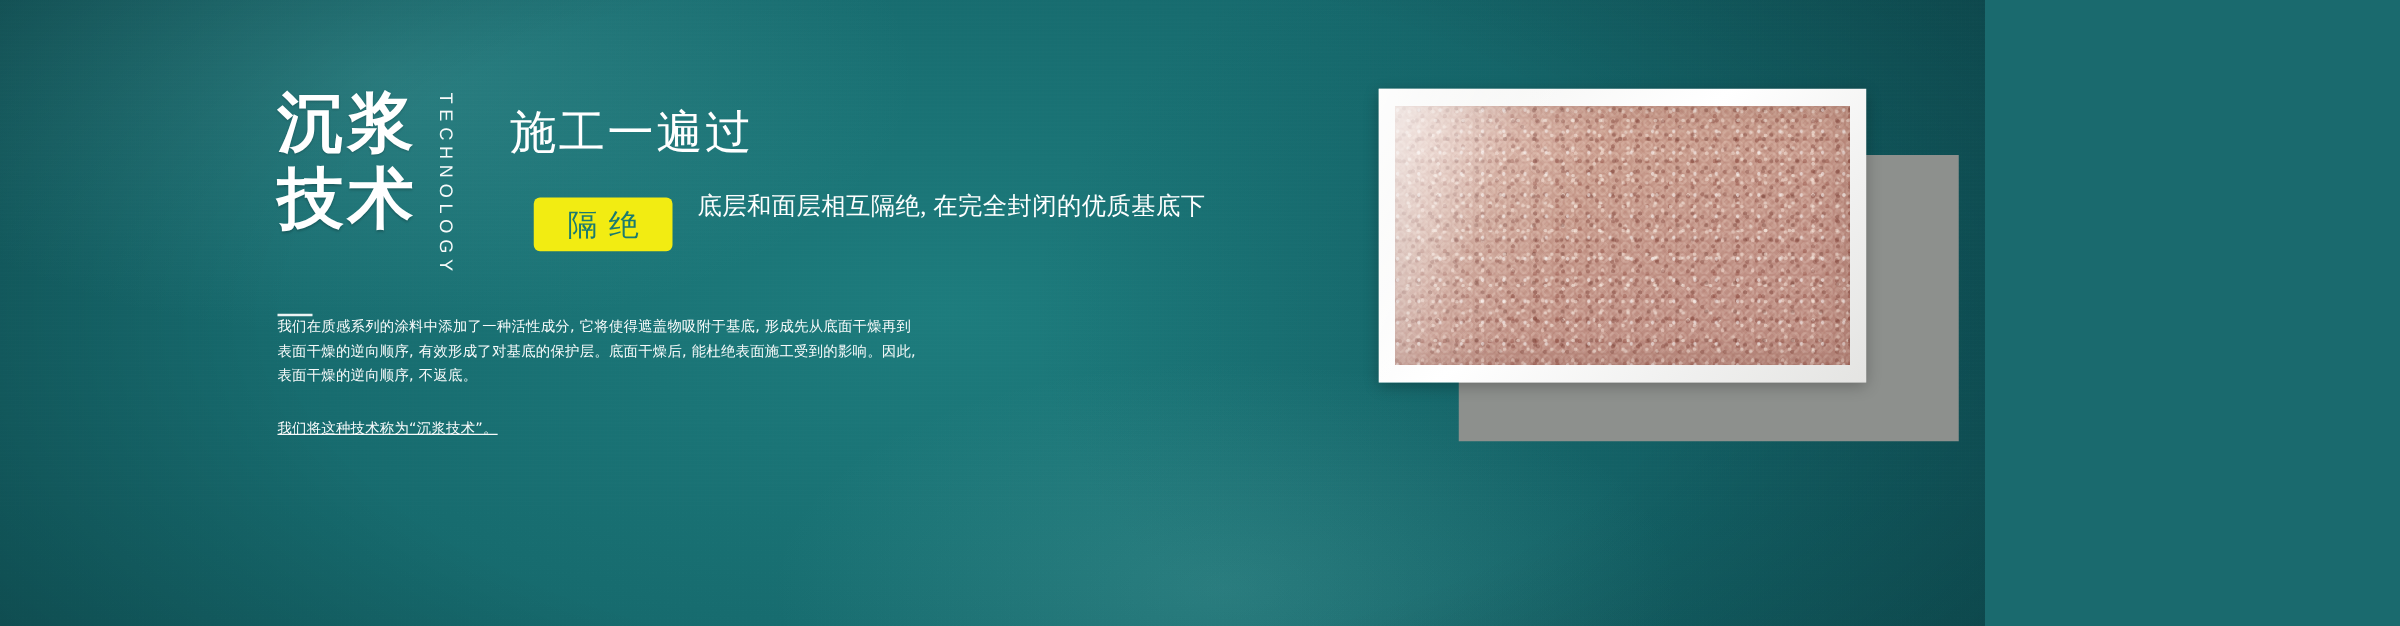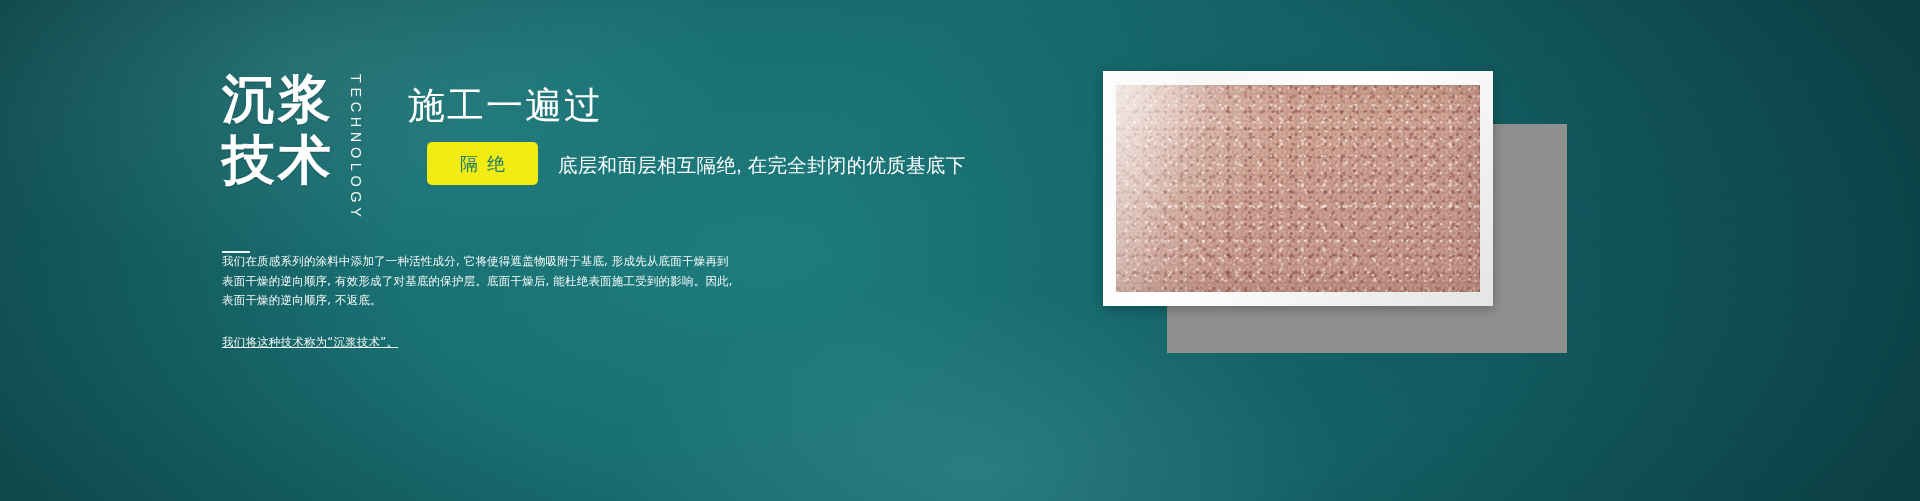--- a/index.html
+++ b/index.html
@@ -6,21 +6,21 @@
   html,body { width:1920px; height:501px; overflow:hidden; }
   body {
     font-family:"Liberation Sans", sans-serif;
     background:#1a6a6e;
     position:relative;
   }
 
   
   #banner {
     position:absolute; inset:0;
-    width:1920px; height:501px;
+    width:1588px; height:501px;
     overflow:hidden;
     background:
       radial-gradient(ellipse 620px 300px at 300px 60px, rgba(120,200,200,0.20) 0%, rgba(120,200,200,0) 70%),
       radial-gradient(ellipse 520px 260px at 980px 470px, rgba(140,210,205,0.16) 0%, rgba(140,210,205,0) 70%),
       radial-gradient(ellipse 900px 520px at 1500px 250px, rgba(10,70,78,0.45) 0%, rgba(10,70,78,0) 75%),
       radial-gradient(ellipse 1400px 700px at 760px 250px, #1d7c7d 0%, #146468 55%, #0d4e55 100%);
     padding-left: 16px;
   }
   #noise {
     position:absolute; inset:0;
@@ -69,36 +69,36 @@
     font-family:"DejaVu Sans", sans-serif;
     font-size:37px;
     line-height:62px;
     font-weight:300;
     letter-spacing:2px;
     white-space:nowrap;
   }
 
   
   #badge {
-    position:absolute; left:427px; top:142px;
+    position:absolute; left:427px; top:158px;
     width:111px; height:43px;
     background:#f2ec12;
     border-radius:5px;
     display:flex; align-items:center; justify-content:center;
     color:#1a7a70;
     font-family:"DejaVu Sans", sans-serif;
-    font-size:18px;
+    font-size:24px;
     font-weight:400;
     letter-spacing:9px;
     text-indent:9px;
   }
   #sub-lines {
     position:absolute; left:558px; top:152px;
     color:#ffffff;
-    font-family:Liberation Sans, sans-serif;
+    font-family:Liberation Serif, serif;
     font-size:19.5px;
     line-height:27px;
     font-weight:400;
     letter-spacing:.3px;
     white-space:nowrap;
   }
   #sub-lines span { display:block; }
 
   
   #divider {

